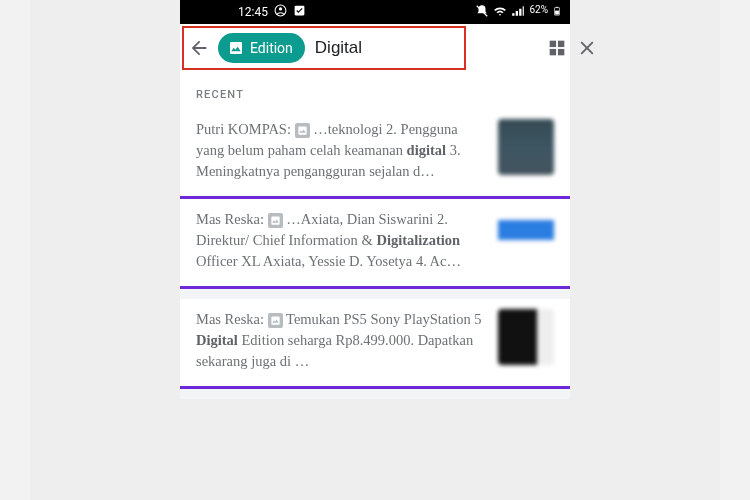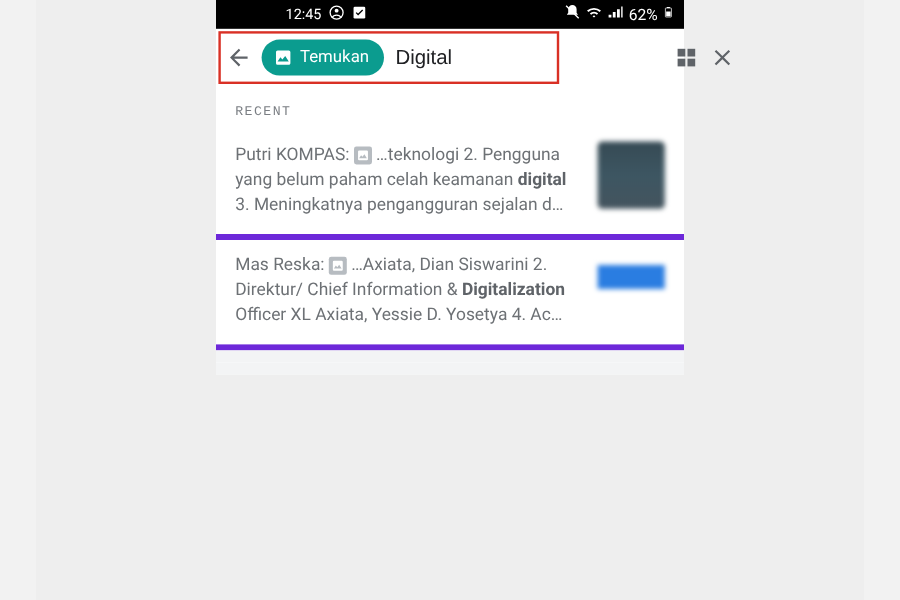--- a/index.html
+++ b/index.html
@@ -28,21 +28,21 @@
     height: 24px;
     background: #000;
     color: #fff;
     display: flex;
     align-items: center;
     padding: 0 8px;
     font-size: 12px;
   }
   .statusbar .left { flex: 0 0 auto; display: flex; align-items: center; gap: 6px; margin-left: 50px;}
   .statusbar .spacer { flex: 1; }
-  .statusbar .right { flex: 0 0 auto; display: flex; align-items: flex-end; gap: 4px; font-size: 13px;}
+  .statusbar .right { flex: 0 0 auto; display: flex; align-items: flex-start; gap: 4px; font-size: 10px;}
   .statusbar svg { fill: #fff; }
   .searchrow {
     display: flex;
     align-items: center;
     height: 48px;
     padding: 0 8px;
     gap: 8px;
   }
   .search-highlight {
     position: absolute;
@@ -79,28 +79,28 @@
     color: #202124;
     flex: 1;
     padding: 4px 2px;
   }
   .section-header {
     padding: 16px 16px 8px 16px;
     font-size: 11px;
     letter-spacing: 1.2px;
     color: #7a7e83;
     font-weight: 500;
-    font-family: Liberation Mono, monospace;
   }
   .result {
     display: flex;
     padding: 10px 16px 14px 16px;
     gap: 12px;
     align-items: flex-start;
-    border-bottom: 5px solid #6d28d9;
+    border-bottom: 3px solid #6d28d9;
+    font-family: Liberation Serif, serif;
   }
   .result:last-child { border-bottom: none; }
   .result-text {
     flex: 1;
     font-size: 14.5px;
     line-height: 1.45;
     color: #6d7175;
   }
   .result-text .sender { color: #6d7175; }
   .result-text .bold { font-weight: 700; color: #5f6368; }
@@ -182,21 +182,21 @@
       <div class="searchrow">
         <div class="icon-btn">
           <svg viewBox="0 0 24 24">
               <path d="M20 11H7.8l5.6-5.6L12 4l-8 8 8 8 1.4-1.4L7.8 13H20z"></path>
             </svg>
         </div>
         <div class="chip">
           <svg viewBox="0 0 24 24">
               <path d="M21 19V5a2 2 0 00-2-2H5a2 2 0 00-2 2v14a2 2 0 002 2h14a2 2 0 002-2zM8.5 11.5l2.5 3 3.5-4.5L19 17H5l3.5-5.5z"></path>
             </svg>
-          <span>Temukan</span>
+          <span>Edition</span>
         </div>
         <input class="search-input" type="text" value="Digital" style="">
         <div class="icon-btn">
           <svg viewBox="0 0 24 24">
               <rect x="4" y="4" width="7" height="7"></rect>
               <rect x="13" y="4" width="7" height="7"></rect>
               <rect x="4" y="13" width="7" height="7"></rect>
               <rect x="13" y="13" width="7" height="7"></rect>
             </svg>
         </div>
@@ -230,17 +230,28 @@
               <path d="M21 19V5a2 2 0 00-2-2H5a2 2 0 00-2 2v14a2 2 0 002 2h14a2 2 0 002-2zM8.5 11.5l2.5 3 3.5-4.5L19 17H5z"></path>
             </svg>
           </span><span> …Axiata, Dian Siswarini 2. Direktur/ Chief Information &amp; </span><span class="bold">Digitalization</span><span> Officer XL Axiata, Yessie D. Yosetya 4. Ac…</span>
       </div>
       <div class="thumb t2"></div>
     </div>
 
     <div class="section-gap"></div>
 
 
+    <div class="result">
+      <div class="result-text">
+        <span class="sender">Mas Reska:</span>
+        <span class="inline-photo-icon">
+            <svg viewBox="0 0 24 24">
+              <path d="M21 19V5a2 2 0 00-2-2H5a2 2 0 00-2 2v14a2 2 0 002 2h14a2 2 0 002-2zM8.5 11.5l2.5 3 3.5-4.5L19 17H5z"></path>
+            </svg>
+          </span><span> Temukan PS5 Sony PlayStation 5 </span><span class="bold">Digital</span><span> Edition seharga Rp8.499.000. Dapatkan sekarang juga di …</span>
+      </div>
+      <div class="thumb t3"></div>
+    </div>
 
     <div class="section-gap"></div>
 
   </div>
 </div>
 
 </body></html>

